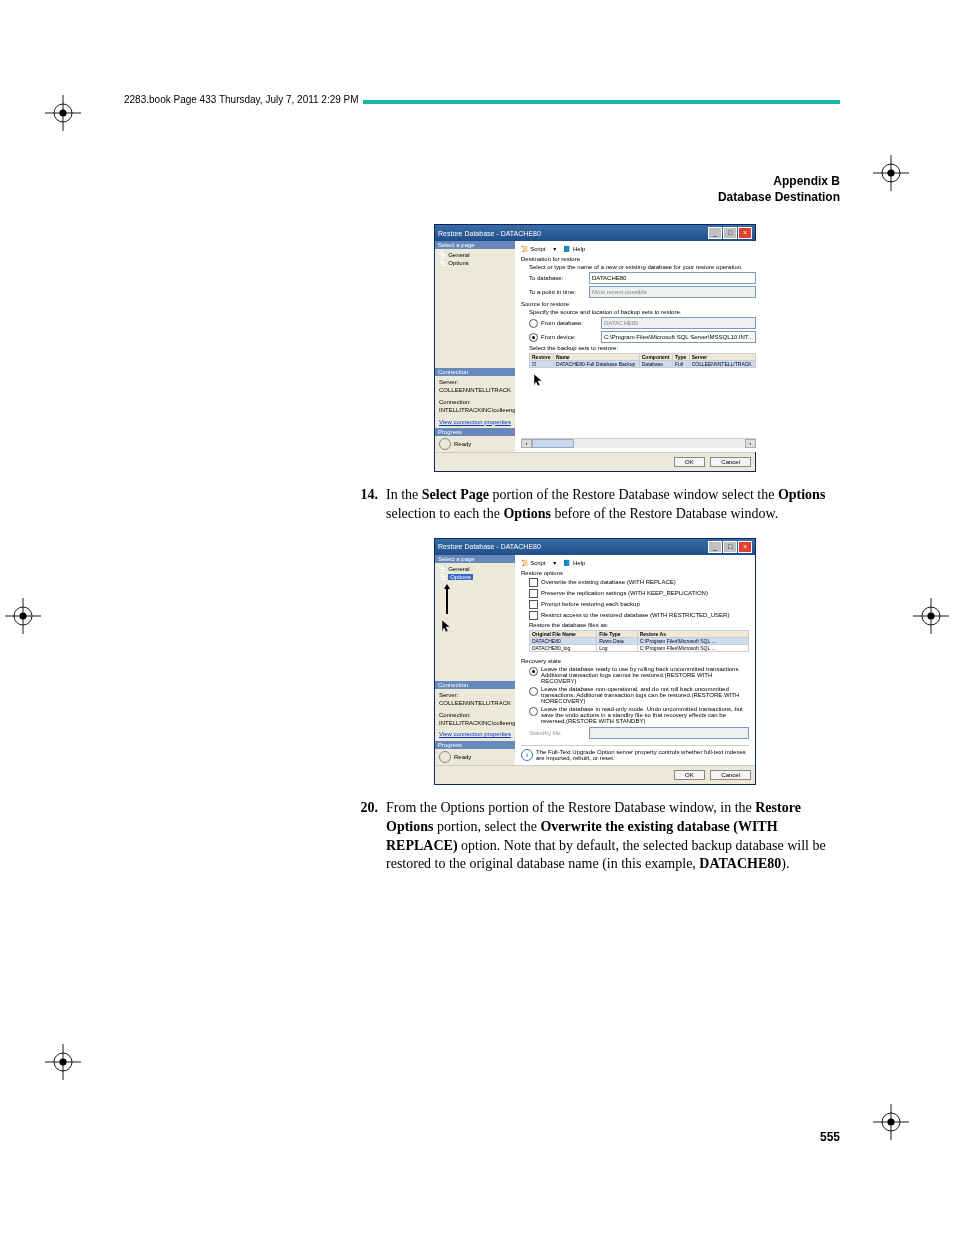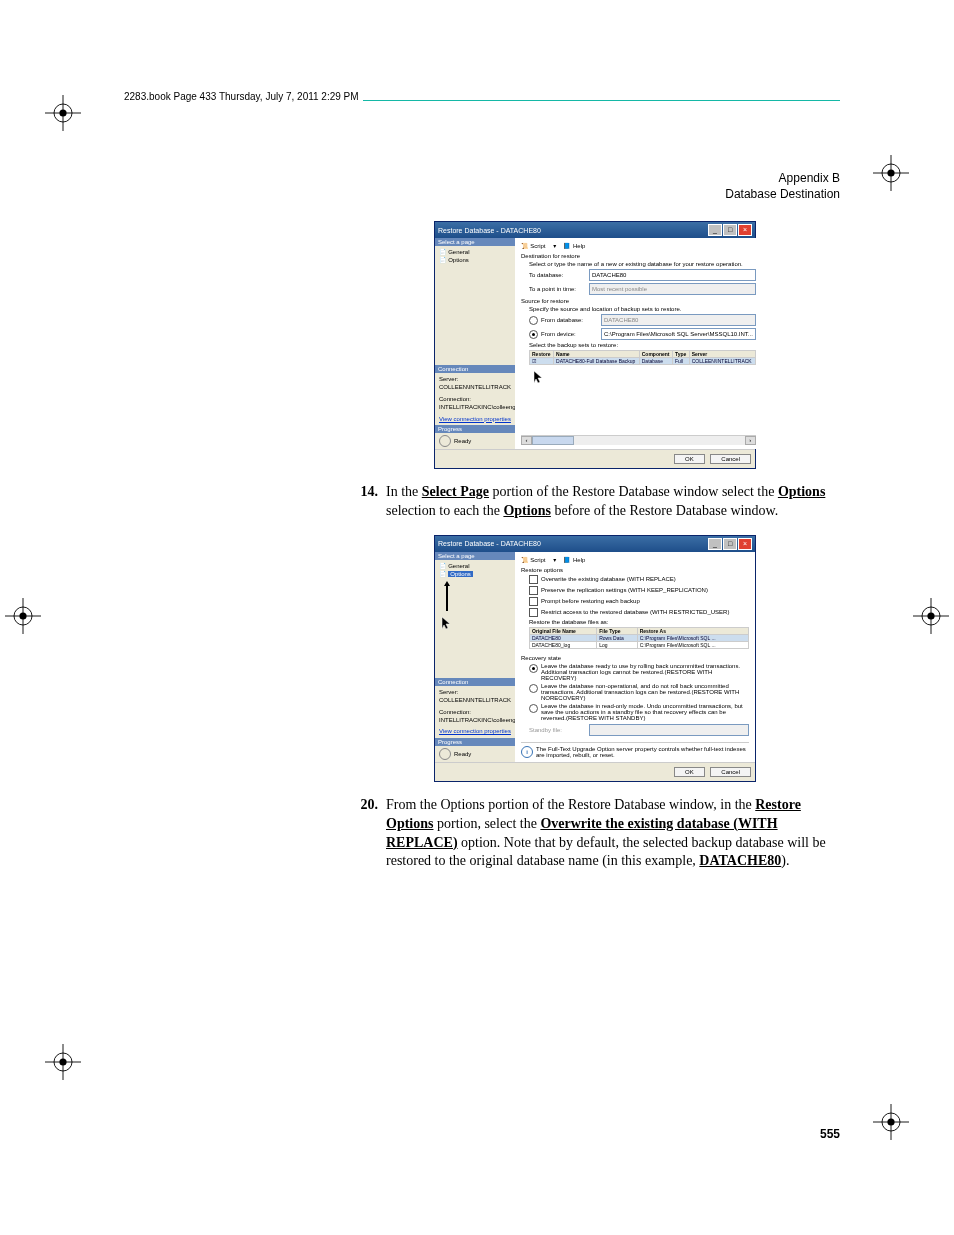--- a/index.html
+++ b/index.html
@@ -24,38 +24,38 @@
   .reg-br { bottom: 95px; right: 45px; }
   .reg-ml { top: 598px; left: 5px; }
   .reg-mr { top: 598px; right: 5px; }
 
   .page-frame {
     position: absolute;
     left: 120px;
     top: 100px;
     width: 720px;
     height: 1040px;
-    border-top: 1px solid #14b8a6;
+    border-top: 4px solid #14b8a6;
   }
   .book-header {
     position: absolute;
     top: -5px;
     left: 0;
     font-size: 10px;
     background: #fff;
     padding: 0 4px;
     transform: translateY(-50%);
   }
   .running-head {
     position: absolute;
     right: 0;
     top: 70px;
     text-align: right;
     font-size: 12px;
-    font-weight: normal;
+    font-weight: bold;
     line-height: 1.3;
   }
   .content {
     position: absolute;
     top: 120px;
     left: 230px;
     width: 490px;
   }
   .fig {
     width: 320px;
@@ -158,21 +158,21 @@
 
   .body-text {
     font-family: "Times New Roman", Times, serif;
     font-size: 14px;
     line-height: 1.35;
     margin-bottom: 14px;
     display:flex;
   }
   .step-num { font-weight:bold; width:28px; flex-shrink:0; text-align:right; padding-right:8px;}
   .para { flex:1; }
-  .bold { font-weight: bold; text-decoration: underline; }
+  .bold { font-weight: bold; }
   .page-num {
     position:absolute;
     right:0;
     bottom:0;
     font-size:12px;
     font-weight:bold;
   }
   .opt-line { margin-bottom:2px; }
   .files-grid td,.files-grid th{font-size:5px;}
   .info-icon{display:inline-block;width:10px;height:10px;border:1px solid #3773b5;border-radius:50%;color:#3773b5;text-align:center;line-height:10px;margin-right:3px;font-weight:bold;}

